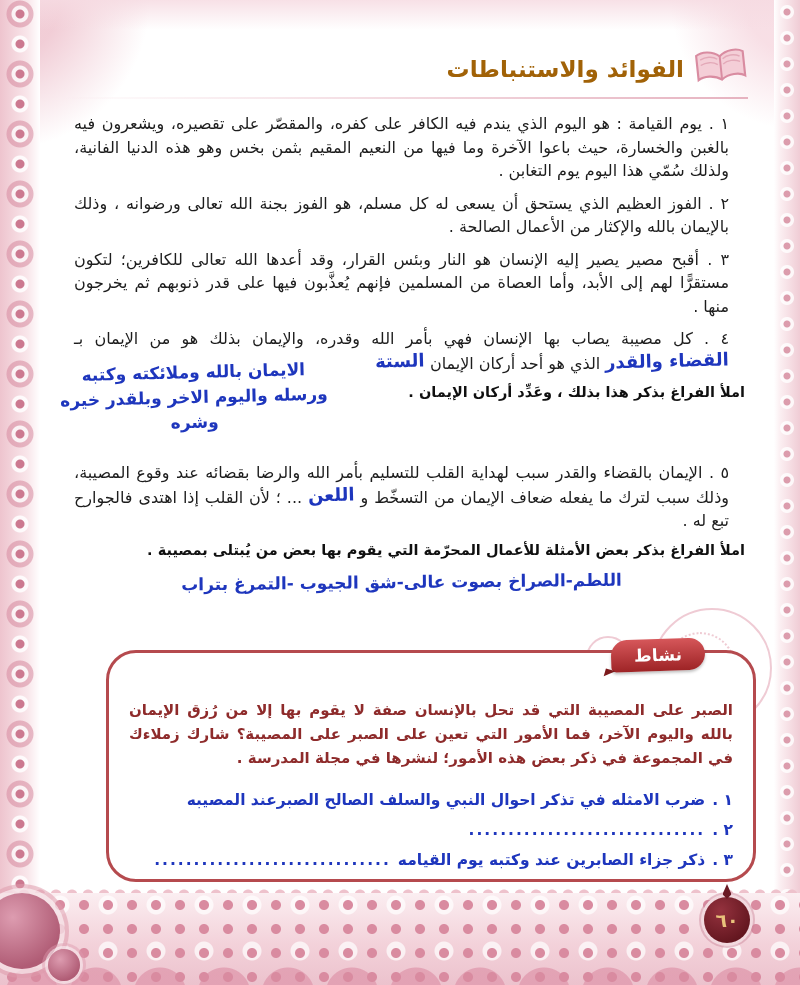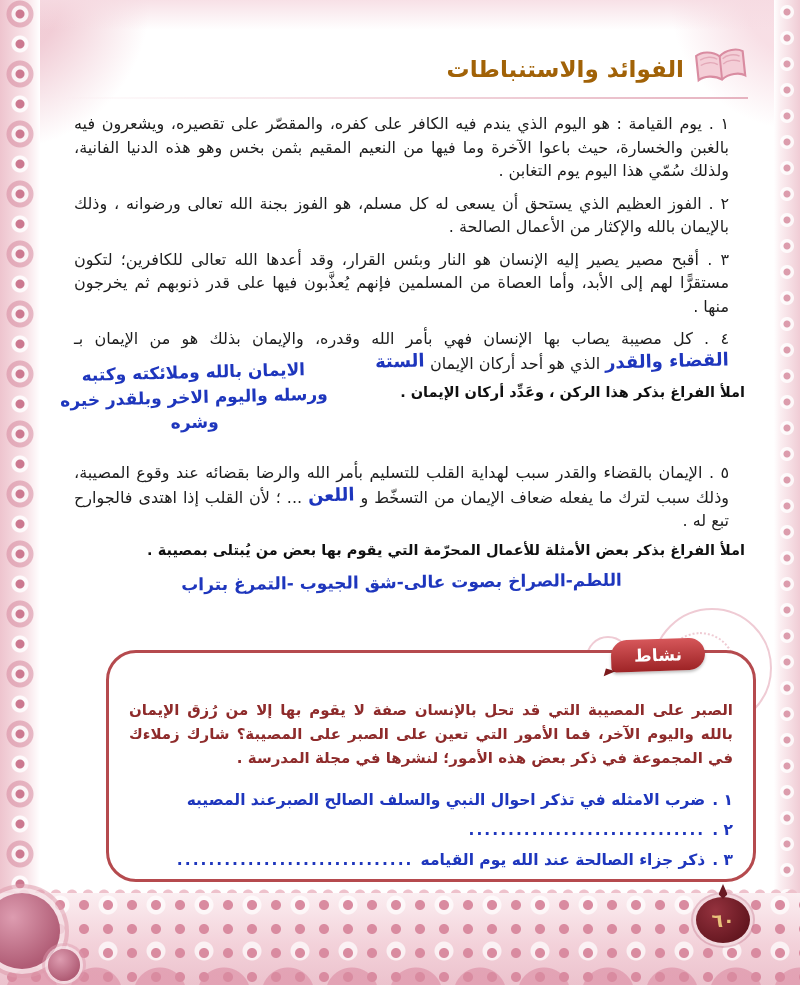--- a/index.html
+++ b/index.html
@@ -42,21 +42,21 @@
     background-repeat:repeat,repeat,repeat-x,no-repeat;
     background-position:0 0,0 0,0 100%,0 0;}
   .lace{position:absolute;left:0;right:0;bottom:90px;height:12px;z-index:1;
     background-image:radial-gradient(circle at 50% 100%, #eec2cc 0 5px, rgba(0,0,0,0) 6px);
     background-size:16px 12px;background-repeat:repeat-x;background-position:0 100%;}
   .corner-medallion{position:absolute;left:-16px;bottom:16px;width:76px;height:76px;border-radius:50%;z-index:2;
     background:radial-gradient(circle at 38% 32%, #dd9cb0, #b05c75 72%);
     box-shadow:0 0 0 5px rgba(255,255,255,.55),0 0 0 9px rgba(222,154,172,.55);}
   .corner-medallion.small{left:48px;bottom:4px;width:32px;height:32px;box-shadow:0 0 0 3px rgba(255,255,255,.5),0 0 0 6px rgba(222,154,172,.45);}
   
-  .page-num{position:absolute;right:50px;bottom:42px;width:54px;height:46px;border-radius:50%;z-index:3;
+  .page-num{position:absolute;right:50px;bottom:42px;width:46px;height:46px;border-radius:50%;z-index:3;
     background:radial-gradient(circle at 36% 30%, #94323e, #63161f 75%);
     color:#e9c27c;font-size:19px;font-weight:bold;
     display:flex;align-items:center;justify-content:center;
     box-shadow:0 0 0 3px #f2d9df,0 0 0 5px rgba(201,130,150,.45);}
   .page-num::before{content:"";position:absolute;top:-13px;left:50%;transform:translateX(-50%);
     width:9px;height:15px;background:#6a1a24;
     clip-path:polygon(50% 0,100% 68%,50% 100%,0 68%);}
   
   .header{position:absolute;top:48px;right:52px;z-index:3;display:flex;align-items:center;gap:10px;}
   .book-icon{display:inline-block;transform:rotate(-6deg);}
@@ -127,21 +127,21 @@
 
   <p class="item"><span class="num">١ .</span> <span>يوم القيامة : هو اليوم الذي يندم فيه الكافر على كفره، والمقصّر على تقصيره، ويشعرون فيه بالغبن والخسارة، حيث باعوا الآخرة وما فيها من النعيم المقيم بثمن بخس وهو هذه الدنيا الفانية، ولذلك سُمّي هذا اليوم يوم التغابن .</span></p>
 
   <p class="item"><span class="num">٢ .</span> <span>الفوز العظيم الذي يستحق أن يسعى له كل مسلم، هو الفوز بجنة الله تعالى ورضوانه ، وذلك بالإيمان بالله والإكثار من الأعمال الصالحة .</span></p>
 
   <p class="item"><span class="num">٣ .</span> <span>أقبح مصير يصير إليه الإنسان هو النار وبئس القرار، وقد أعدها الله تعالى للكافرين؛ لتكون مستقرًّا لهم إلى الأبد، وأما العصاة من المسلمين فإنهم يُعذَّبون فيها على قدر ذنوبهم ثم يخرجون منها .</span></p>
 
   <p class="item"><span class="num">٤ .</span> <span>كل مصيبة يصاب بها الإنسان فهي بأمر الله وقدره، والإيمان بذلك هو من الإيمان بـ</span> <span class="hand hand-lg">القضاء والقدر</span> <span>الذي هو أحد أركان الإيمان</span> <span class="hand hand-lg">الستة</span></p>
 
   <div class="fill-row">
-    <span class="instr">املأ الفراغ بذكر هذا الركن ، وعَدِّد أركان الإيمان .</span>
+    <span class="instr">املأ الفراغ بذكر هذا بذلك ، وعَدِّد أركان الإيمان .</span>
     <span class="pillars">الايمان بالله وملائكته وكتبه ورسله واليوم الاخر وبلقدر خيره وشره</span>
   </div>
 
   <p class="item item5"><span class="num">٥ .</span> <span>الإيمان بالقضاء والقدر سبب لهداية القلب للتسليم بأمر الله والرضا بقضائه عند وقوع المصيبة، وذلك سبب لترك ما يفعله ضعاف الإيمان من التسخّط و</span> <span class="hand hand-lg">اللعن</span> <span>... ؛ لأن القلب إذا اهتدى فالجوارح تبع له .</span></p>
 
   <p class="instr instr2">املأ الفراغ بذكر بعض الأمثلة للأعمال المحرّمة التي يقوم بها بعض من يُبتلى بمصيبة .</p>
 
   <p class="forbidden">اللطم-الصراخ بصوت عالى-شق الجيوب -التمرغ بتراب</p>
 </div>
 
@@ -161,21 +161,21 @@
       <span>١ .</span>
       <span>ضرب الامثله في تذكر احوال النبي والسلف الصالح الصبرعند المصيبه</span>
       <span class="dots"></span>
     </div>
     <div class="ans">
       <span>٢ .</span>
       <span class="dots">..............................</span>
     </div>
     <div class="ans">
       <span>٣ .</span>
-      <span>ذكر جزاء الصالحة عند الله يوم القيامه</span>
+      <span>ذكر جزاء الصابرين عند وكتبه يوم القيامه</span>
       <span class="dots">..............................</span>
     </div>
   </div>
 </div>
 
 <div class="page-num">
     <span>٦٠</span>
   </div>
 
 </body></html>

